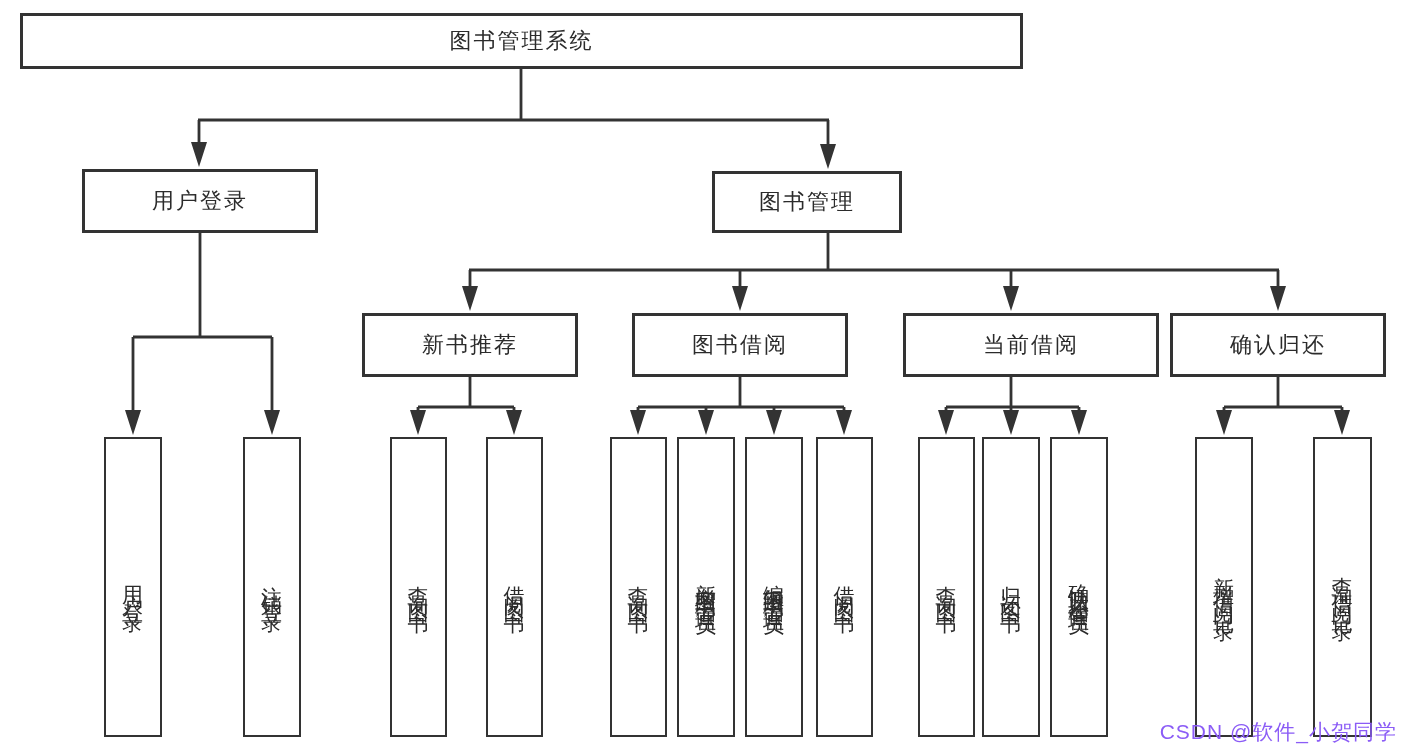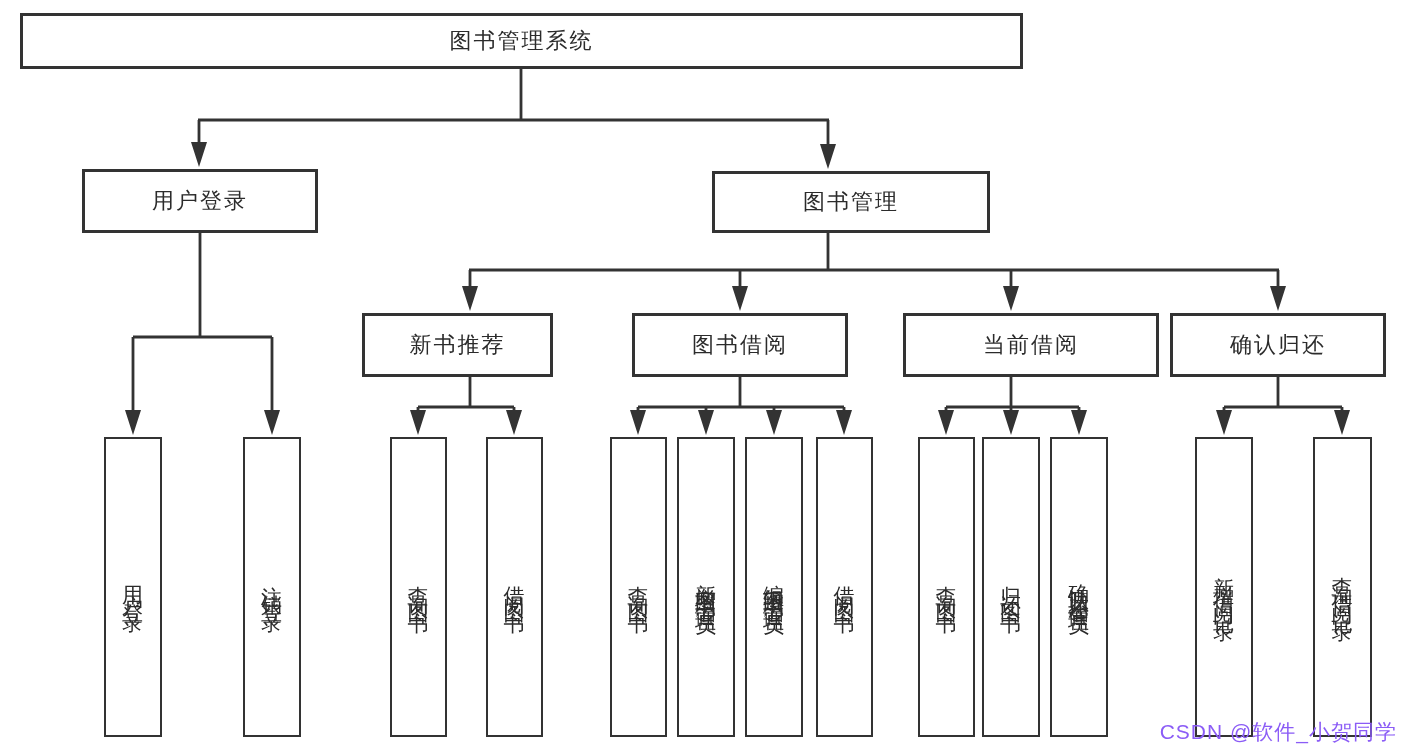--- a/index.html
+++ b/index.html
@@ -78,25 +78,25 @@
          M1216 410 L1232 410 L1224 435 Z  M1334 410 L1350 410 L1342 435 Z"></path>
   </svg>
 
   <div class="node hnode" style="left:20px; top:13px; width:1003px; height:56px;">
     <span>图书管理系统</span>
   </div>
 
   <div class="node hnode" style="left:82px; top:169px; width:236px; height:64px;">
     <span>用户登录</span>
   </div>
-  <div class="node hnode" style="left:712px; top:171px; width:278px; height:62px;">
+  <div class="node hnode" style="left:712px; top:171px; width:190px; height:62px;">
     <span>图书管理</span>
   </div>
 
-  <div class="node hnode" style="left:362px; top:313px; width:191px; height:64px;">
+  <div class="node hnode" style="left:362px; top:313px; width:216px; height:64px;">
     <span>新书推荐</span>
   </div>
   <div class="node hnode" style="left:632px; top:313px; width:216px; height:64px;">
     <span>图书借阅</span>
   </div>
   <div class="node hnode" style="left:903px; top:313px; width:256px; height:64px;">
     <span>当前借阅</span>
   </div>
   <div class="node hnode" style="left:1170px; top:313px; width:216px; height:64px;">
     <span>确认归还</span>

